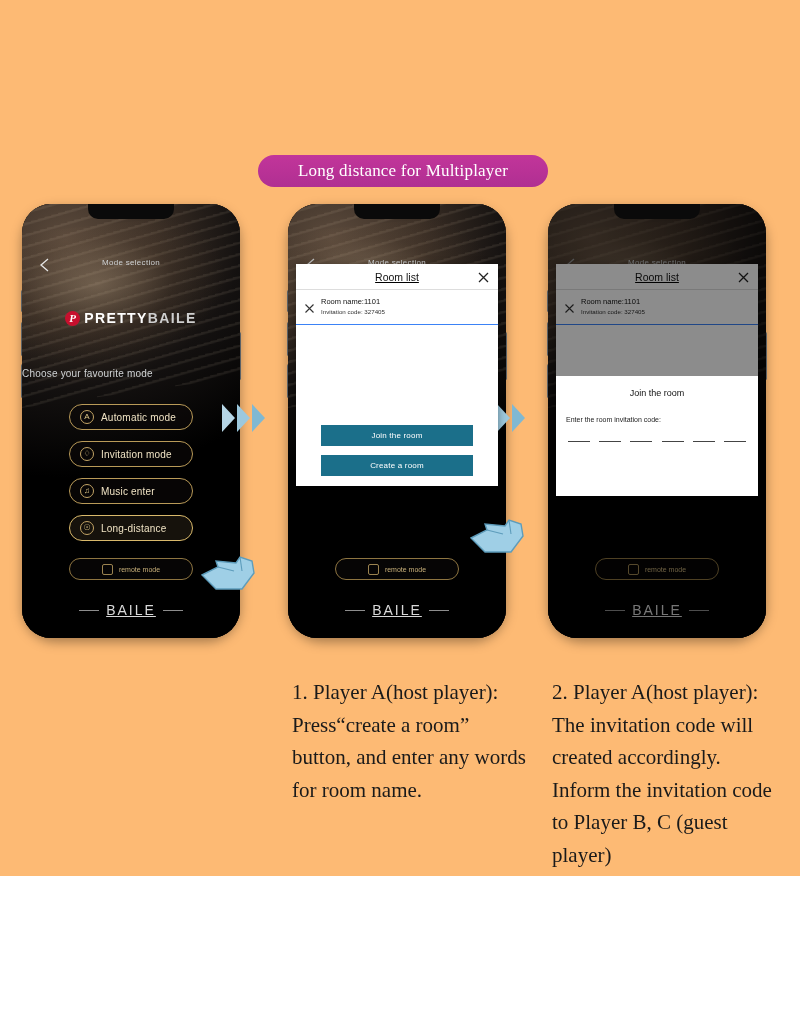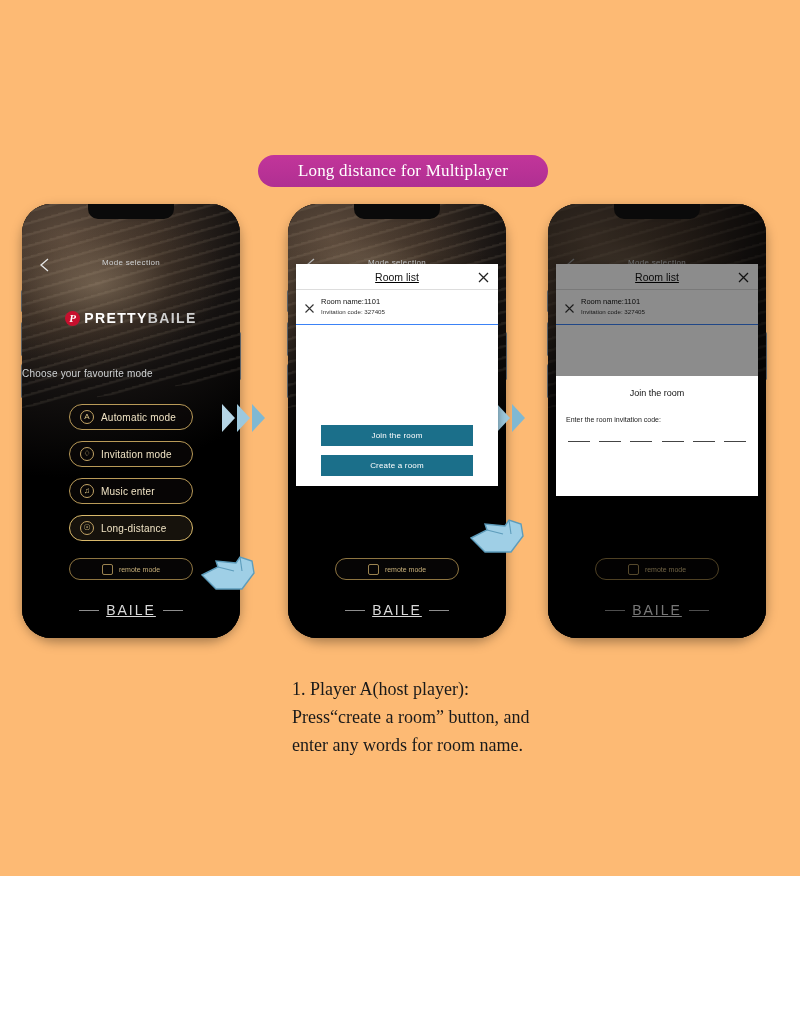--- a/index.html
+++ b/index.html
@@ -374,21 +374,21 @@
 
   
   .hand { position: absolute; z-index: 35; }
   .hand.h1 { left: 196px; top: 545px; }
   .hand.h2 { left: 465px; top: 508px; }
 
   
   .caption {
     position: absolute;
     font-family: "Liberation Serif", serif;
-    font-size: 18px;
+    font-size: 21px;
     color: #1a1a1a;
     line-height: 1.55;
   }
   .caption.cap1 { left: 292px; top: 676px; width: 238px; }
   .caption.cap2 { left: 552px; top: 676px; width: 232px; }
 </style>
 </head>
 <body>
 
 <div class="page">
@@ -610,14 +610,15 @@
   </div>
   <div class="hand h2">
     <svg width="62" height="50" viewBox="0 0 62 50">
       <path d="M6 30 L22 22 L20 16 L40 18 L44 12 L56 16 L58 28 L46 44 L20 44 Z" fill="#9fcfe6" stroke="#5d9cbb" stroke-width="1.4"></path>
       <path d="M22 22 L38 26" fill="none" stroke="#5d9cbb" stroke-width="1.1"></path>
       <path d="M44 12 L46 26" fill="none" stroke="#5d9cbb" stroke-width="1.1"></path>
     </svg>
   </div>
 
   <div class="caption cap1">1. Player A(host player): Press“create a room” button, and enter any words for room name.</div>
+  <div class="caption cap2">2. Player A(host player): The invitation code will created accordingly. Inform the invitation code to Player B, C (guest player)</div>
 
 </div>
 
 </body></html>

